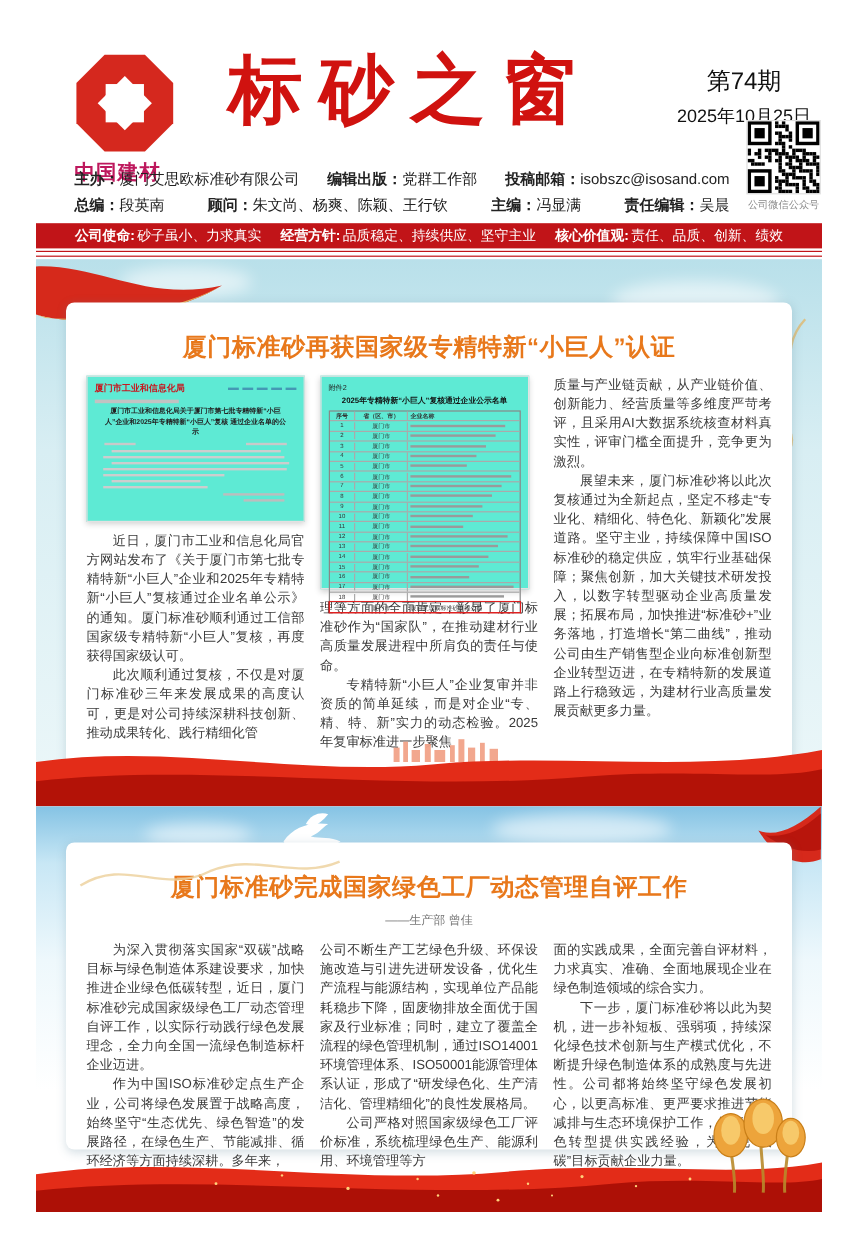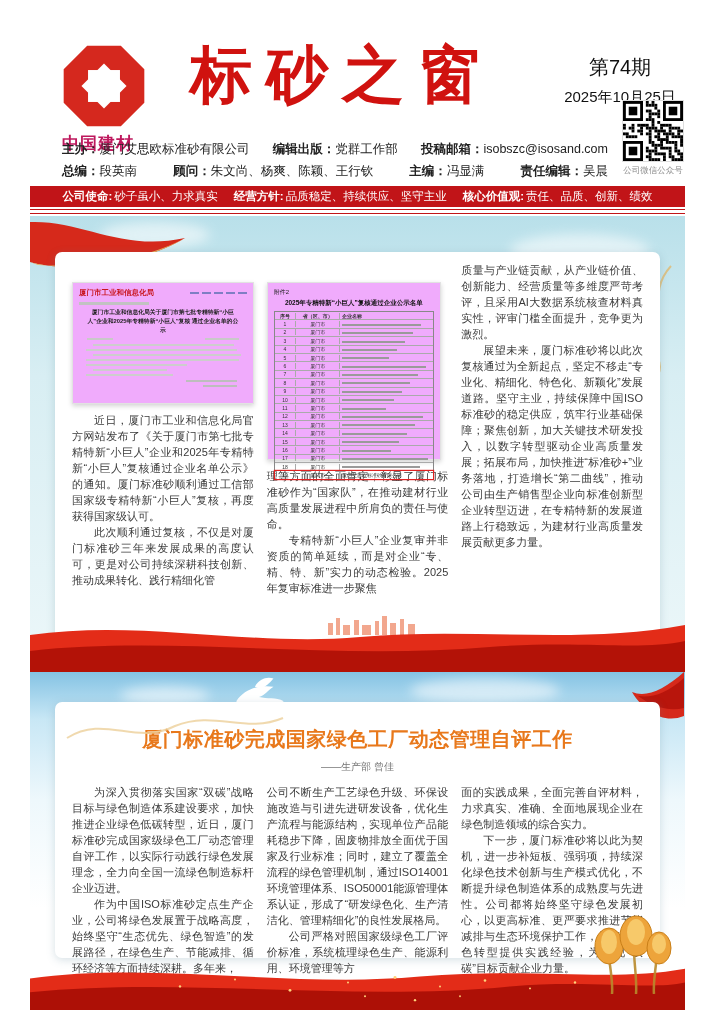--- a/index.html
+++ b/index.html
@@ -45,21 +45,21 @@
   .card1{top:36px;height:397px;}
   .card2{top:30px;height:256px;}
   .art-title{margin:0;padding-top:24px;text-align:center;font-size:20px;font-weight:bold;color:#e8781b;letter-spacing:.5px;}
   .byline{margin-top:7px;text-align:center;font-size:10px;color:#777;}
   .cols{display:flex;gap:13px;padding:10px 17px 0 17px;}
   .col{flex:1;min-width:0;}
   .col p{margin:0;font-size:11px;line-height:16px;text-align:justify;color:#3a3a3a;}
   .col p.ind{text-indent:2em;}
 
   
-  .shot{background:#f0abfc;border:1px solid #e2e2e2;box-shadow:0 2px 5px rgba(0,0,0,.18);margin-bottom:8px;margin-top:20px;}
+  .shot{background:#5eead4;border:1px solid #e2e2e2;box-shadow:0 2px 5px rgba(0,0,0,.18);margin-bottom:8px;}
   .gov{height:122px;padding:5px 6px;box-sizing:border-box;}
   .gov-head{display:flex;align-items:center;gap:5px;}
   .gov-name{color:#c8161e;font-weight:bold;font-size:7.5px;white-space:nowrap;}
   .gov-nav{display:flex;gap:3px;margin-left:auto;}
   .gov-nav i{width:9px;height:2.5px;background:#33619e;opacity:.6;}
   .crumb{height:2.5px;width:42%;background:#c2c2c2;margin:4px 0 3px 0;}
   .gov-title{font-size:5.8px;font-weight:bold;text-align:center;color:#222;line-height:1.6;margin:2px 6px;}
   .gov-meta{display:flex;justify-content:space-between;margin:3px 8px 4px 8px;}
   .gov-meta i{height:2px;background:#c9c9c9;}
   .gov-meta i:first-child{width:26px;}
@@ -296,20 +296,21 @@
     <div class="cloud" style="left:70px;top:6px;width:110px;height:26px;"></div>
     <svg class="ribbon-tl" viewBox="0 0 210 60">
       <path d="M0,4 C52,2 92,34 155,20 C112,46 40,56 0,44 Z" fill="#d6291b"></path>
       <path d="M155,20 C120,40 60,50 8,47 L0,44 C40,56 112,46 155,20 Z" fill="#e8b25c"></path>
     </svg>
     <svg class="gold-swirl" style="right:8px;top:48px;width:46px;height:120px;" viewBox="0 0 46 120">
       <path d="M40,2 C14,30 40,58 18,86 C34,96 30,110 22,118" stroke="#e6b35c" stroke-width="2" fill="none" opacity=".7"></path>
     </svg>
 
     <div class="card card1">
+      <h2 class="art-title">厦门标准砂再获国家级专精特新“小巨人”认证</h2>
       <div class="cols">
         <div class="col">
           <div class="shot gov">
             <div class="gov-head">
               <span class="gov-name">厦门市工业和信息化局</span>
               <span class="gov-nav">
                   <i></i>
                   <i></i>
                   <i></i>
                   <i></i>

